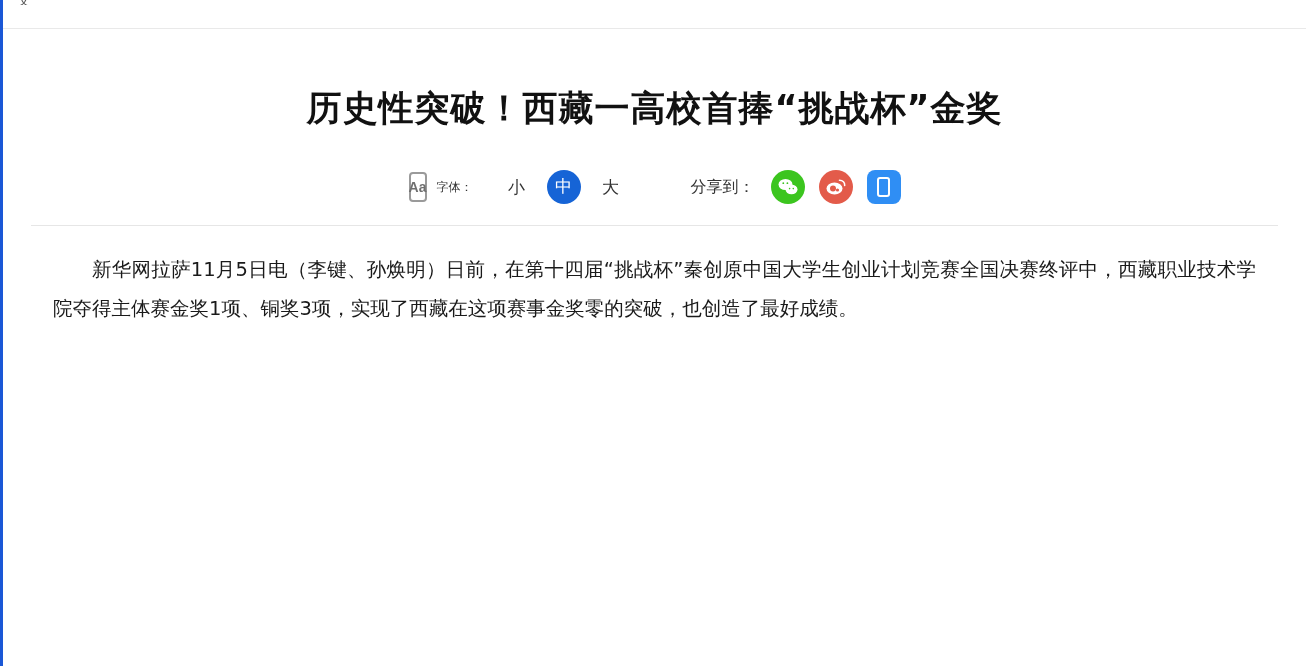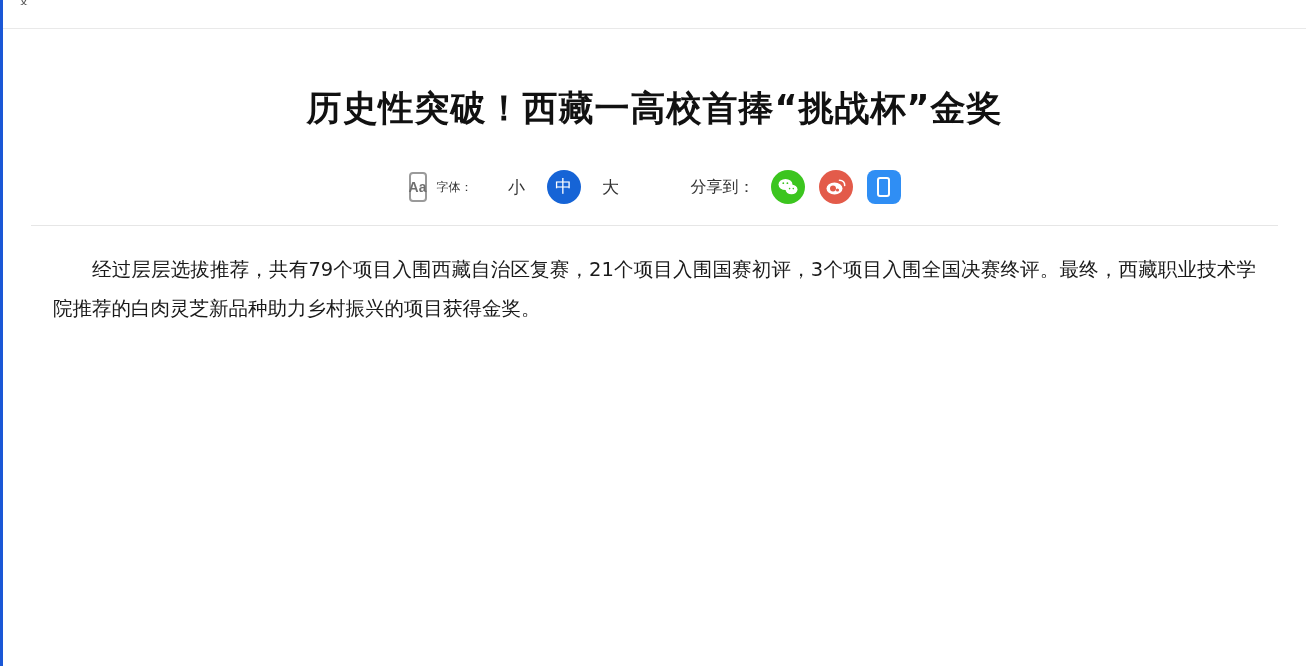--- a/index.html
+++ b/index.html
@@ -203,17 +203,17 @@
         <div class="sicon mobile">
           <span class="phone-body"></span>
         </div>
       </div>
 
     </div>
 
     <div class="divider"></div>
 
     <div class="body-copy">
-      <p>经过层层选拔推荐，共有79个项目入围西藏自治区复赛，21个项目入围国赛初评，3个项目入围全国决赛终评。最终，西藏职业技术学院推荐的白肉灵芝新品种助力乡村振兴的项目获得金奖。</p>
+      <p>新华网拉萨11月5日电（李键、孙焕明）日前，在第十四届“挑战杯”秦创原中国大学生创业计划竞赛全国决赛终评中，西藏职业技术学院夺得主体赛金奖1项、铜奖3项，实现了西藏在这项赛事金奖零的突破，也创造了最好成绩。</p>
     </div>
 
   </div>
 </div>
 
 </body></html>

